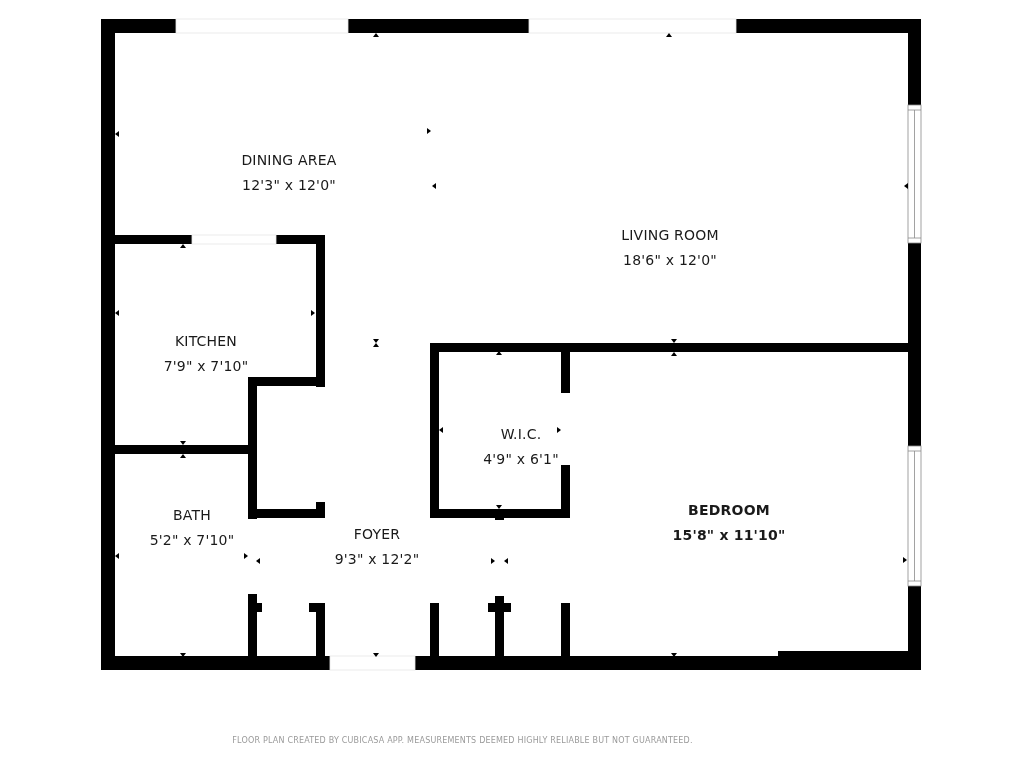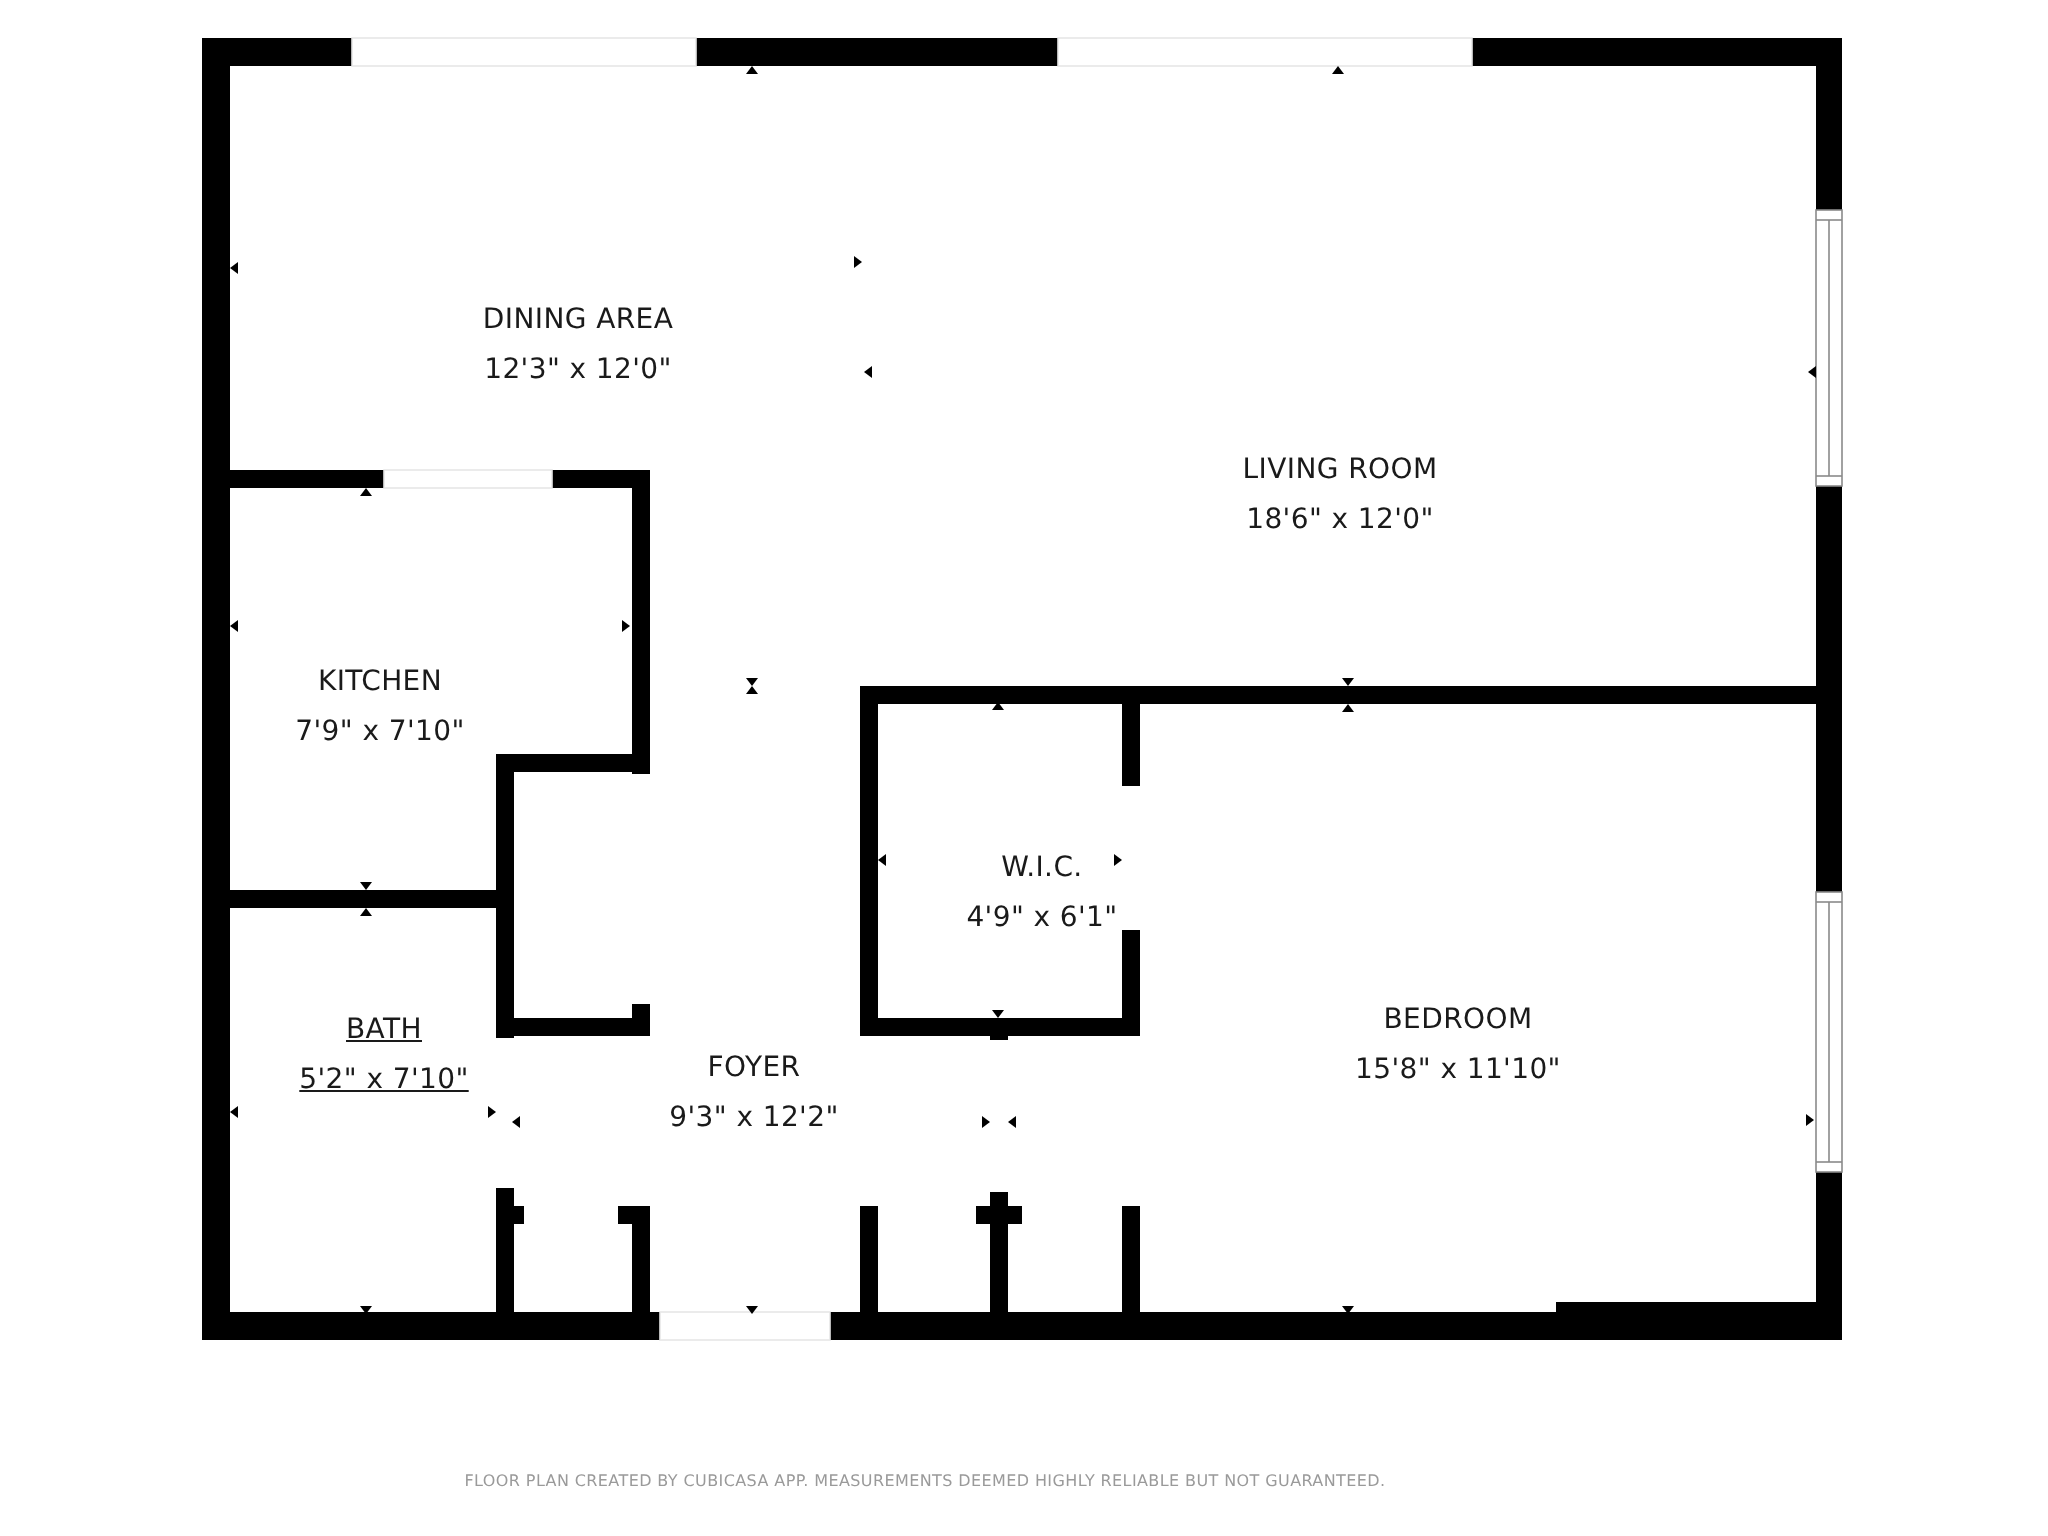--- a/index.html
+++ b/index.html
@@ -108,33 +108,33 @@
 </svg>
 
 <div class="room-label" style="left:289px; top:148px;">
   <span class="name">DINING AREA</span>
   <span class="dims">12'3" x 12'0"</span>
 </div>
 <div class="room-label" style="left:670px; top:179px;margin-top:44px;">
   <span class="name">LIVING ROOM</span>
   <span class="dims">18'6" x 12'0"</span>
 </div>
-<div class="room-label" style="left:190px; top:329px;">
+<div class="room-label" style="left:206px; top:329px;">
   <span class="name">KITCHEN</span>
   <span class="dims">7'9" x 7'10"</span>
 </div>
 <div class="room-label" style="left:521px; top:422px;">
   <span class="name">W.I.C.</span>
   <span class="dims">4'9" x 6'1"</span>
 </div>
-<div class="room-label" style="left:729px; top:498px;">
+<div class="room-label" style="left:729px; top:498px;font-weight:bold;">
   <span class="name">BEDROOM</span>
   <span class="dims">15'8" x 11'10"</span>
 </div>
-<div class="room-label" style="left:192px; top:503px;text-decoration:underline;">
+<div class="room-label" style="left:192px; top:503px;">
   <span class="name">BATH</span>
   <span class="dims">5'2" x 7'10"</span>
 </div>
 <div class="room-label" style="left:377px; top:508px;margin-top:14px;">
   <span class="name">FOYER</span>
   <span class="dims">9'3" x 12'2"</span>
 </div>
 
 <div class="footer">FLOOR PLAN CREATED BY CUBICASA APP. MEASUREMENTS DEEMED HIGHLY RELIABLE BUT NOT GUARANTEED.</div>
 

